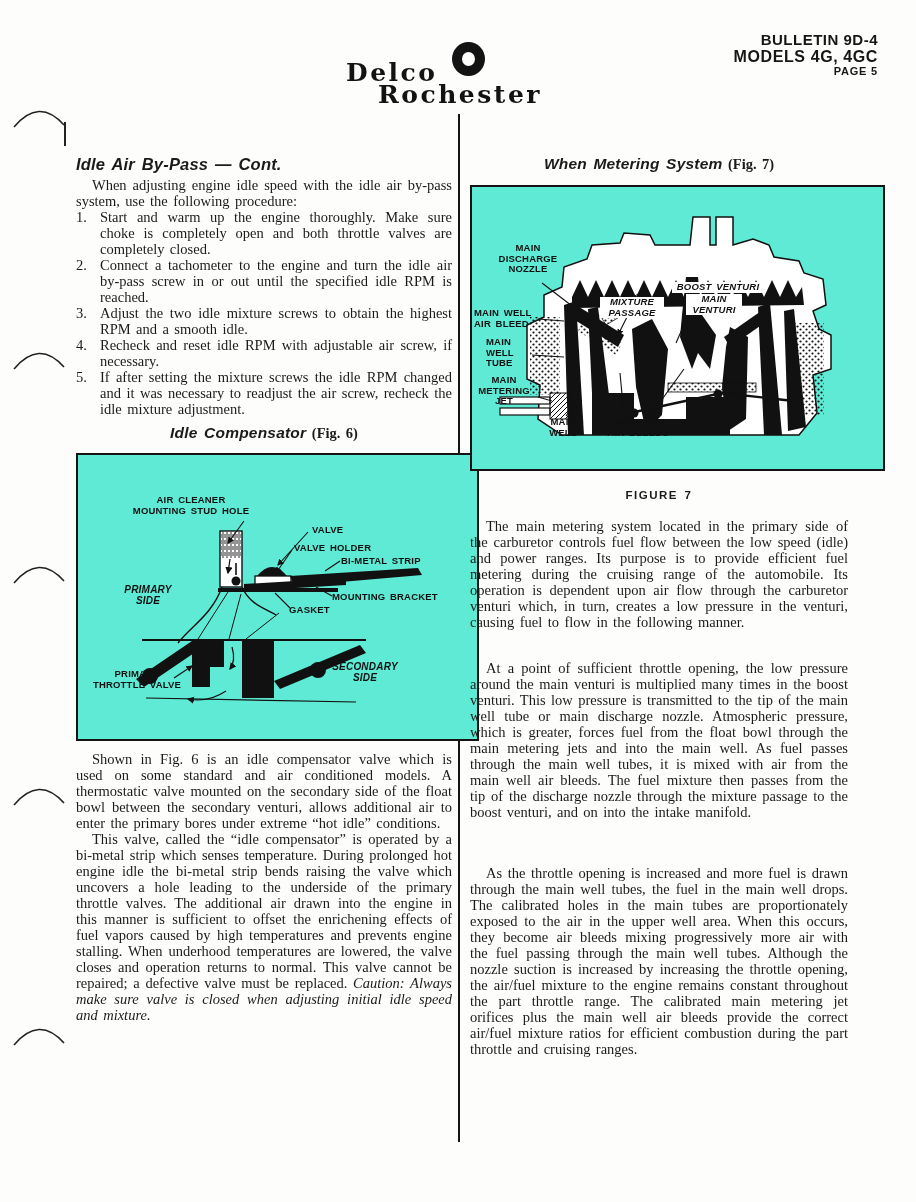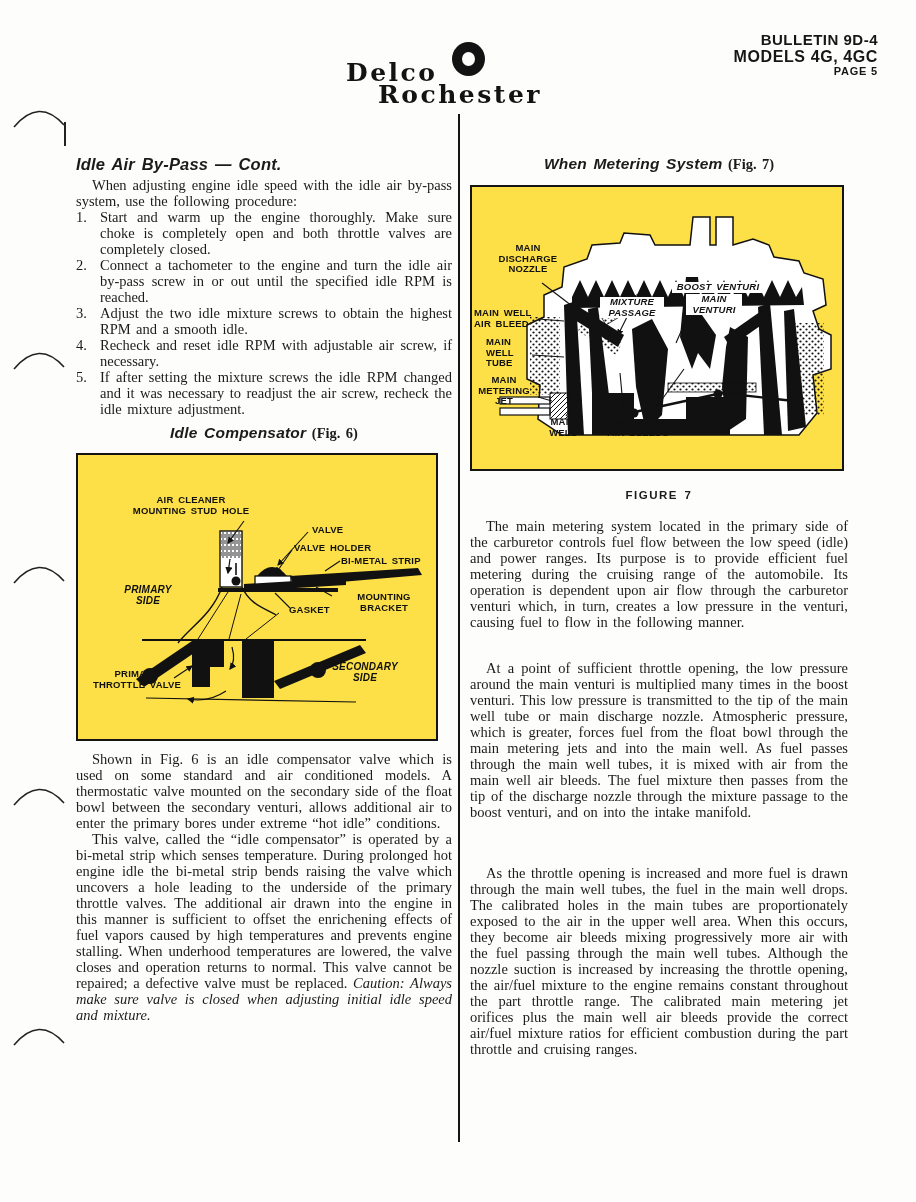--- a/index.html
+++ b/index.html
@@ -45,21 +45,21 @@
   }
   h3.sub .subname{
     font-family:"Liberation Sans",sans-serif;font-style:italic;font-weight:bold;
     font-size:15.5px;letter-spacing:.2px;word-spacing:2px;
   }
   h3.sub .subref{font-family:"Liberation Serif",serif;font-weight:bold;font-size:14.5px;}
   .li{display:flex;margin:0;}
   .li .num{width:24px;flex:0 0 24px;}
   .li .itext{flex:1;text-align:justify;}
   
-  .figbox{position:relative;border:2px solid #141414;background:#fde047;}
+  .figbox{position:relative;border:2px solid #141414;background:#5eead4;padding-left:41px;}
   .fig6{width:358px;height:284px;margin-top:12px;}
   .fig7{width:370px;height:282px;margin-top:13px;}
   .figbox svg{position:absolute;left:0;top:0;}
   .flb{
     position:absolute;font-family:"Liberation Sans",sans-serif;
     font-weight:bold;font-size:9.5px;line-height:10.5px;letter-spacing:.2px;
     color:#111;white-space:pre-line;text-align:center;
   }
   .flb.lft{text-align:left;}
   .flb.it{font-style:italic;font-size:10px;}

